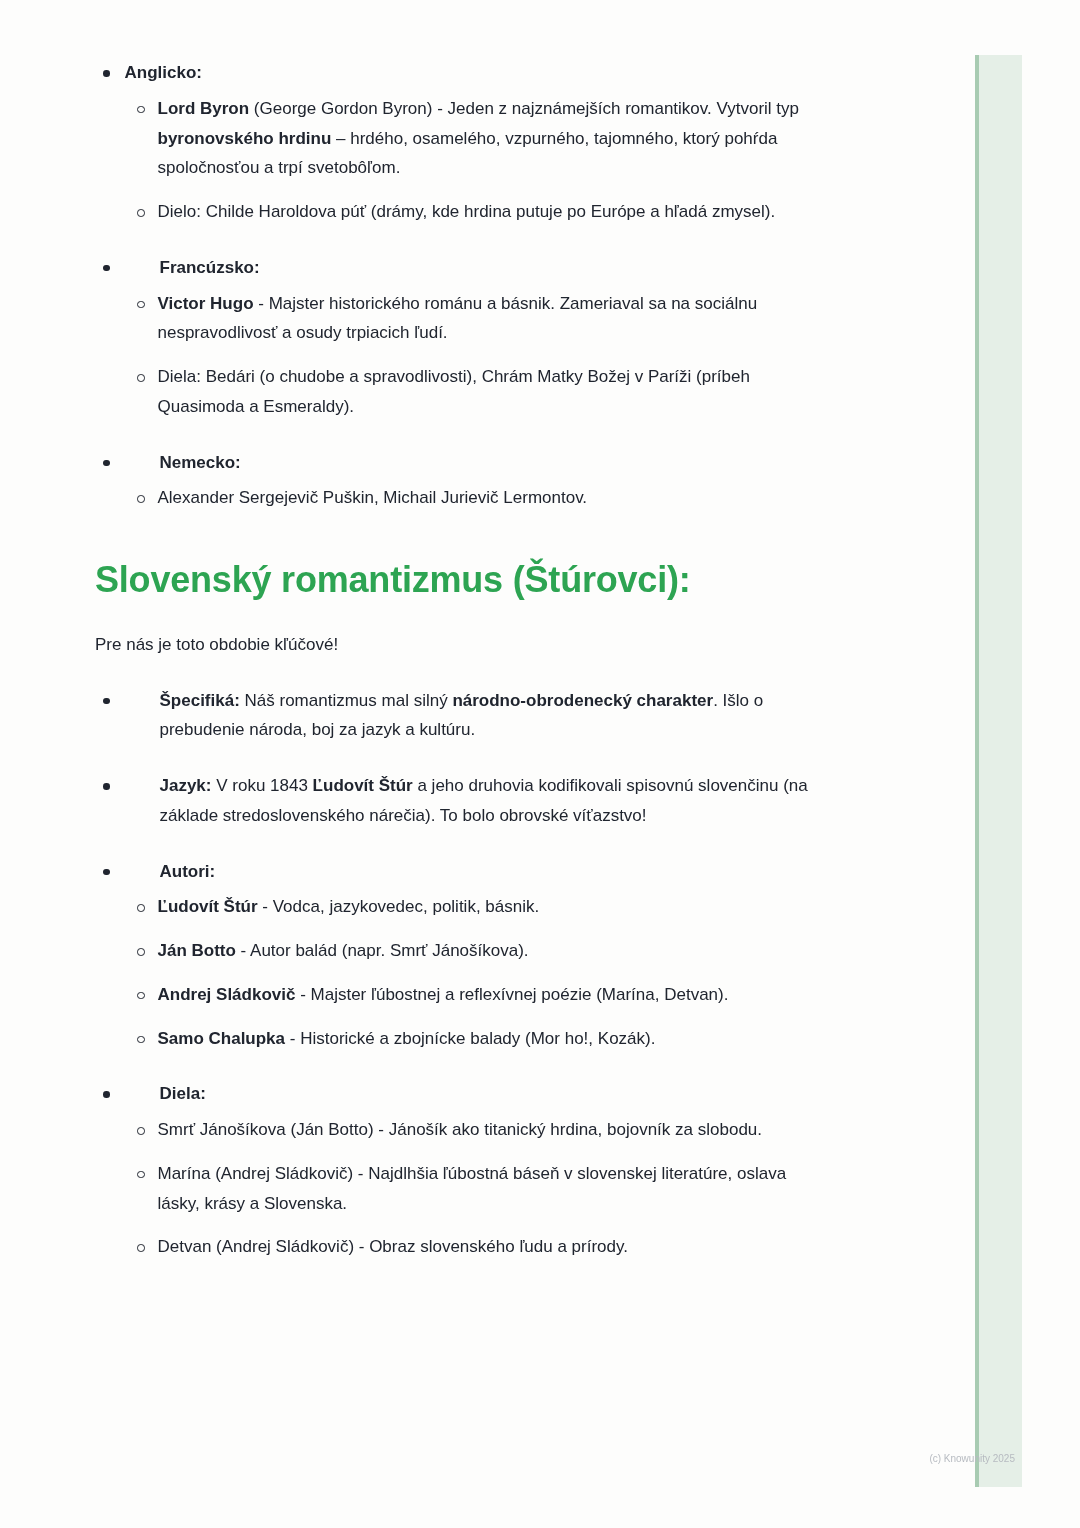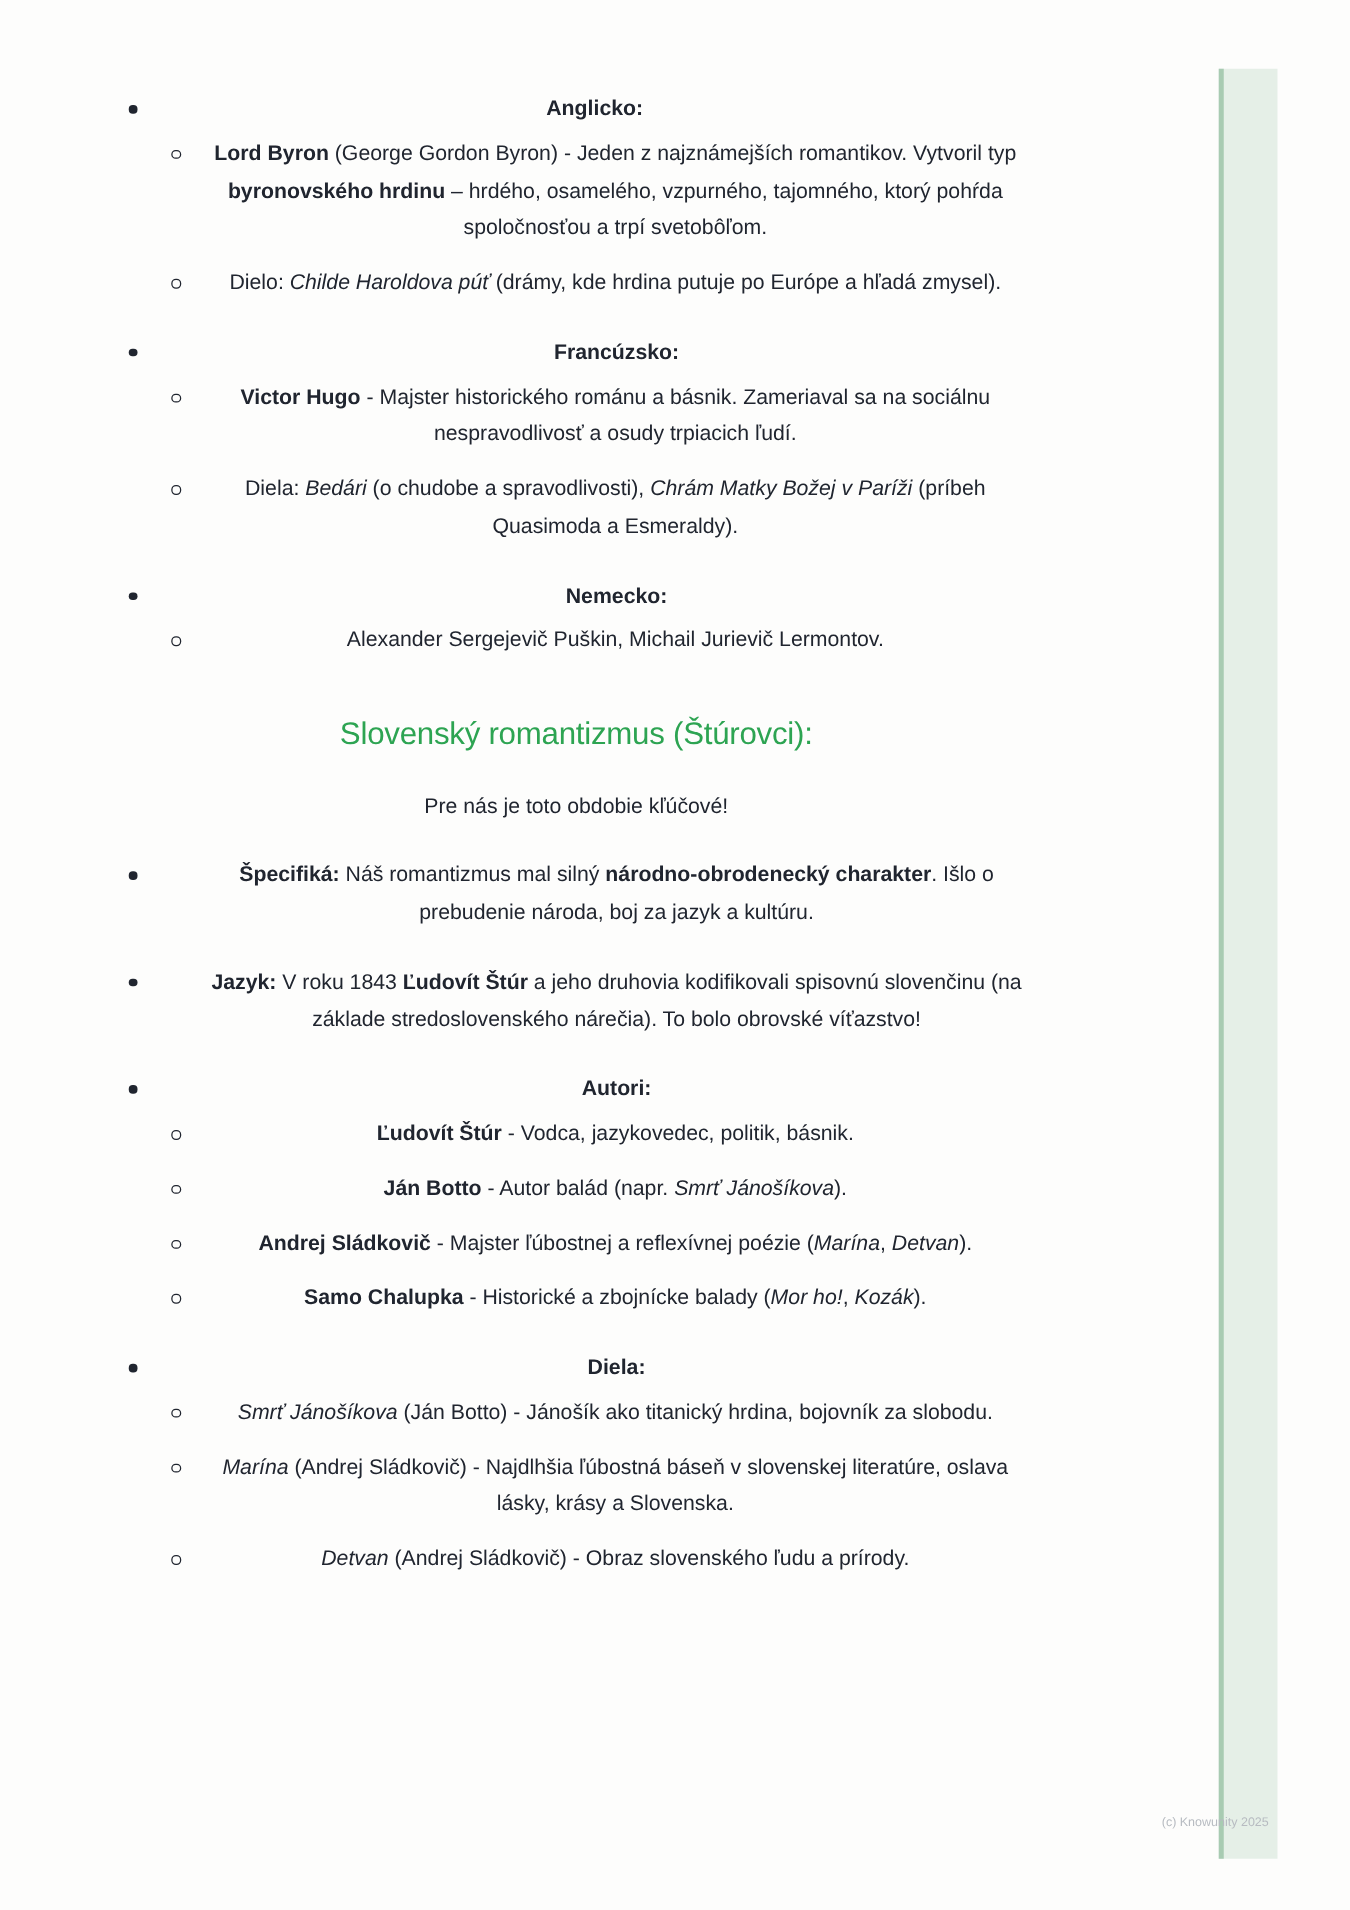--- a/index.html
+++ b/index.html
@@ -13,47 +13,46 @@
   }
   .accent-band {
     position: absolute;
     left: 975px; top: 55px;
     width: 47px; height: 1432px;
     background: var(--band-fill, #e4eee6);
     border-left: 4px solid var(--band-line, #a8cbb2);
   }
   .content {
     position: absolute;
-    left: 95px; top: 72px;
+    left: 95px; top: 58px;
     width: 732px;
     font-size: 17px;
     line-height: 1.75;
-    text-align: center;
   }
   .li { display: flex; align-items: flex-start; }
   .li.l2 { margin-left: 34px; }
   .mt0  { margin-top: 0; }
   .mt6  { margin-top: 6px; }
   .mt14 { margin-top: 14px; }
   .mt26 { margin-top: 26px; gap: 35px; }
   .mt44 { margin-top: 44px; }
   .bullet {
     flex: 0 0 auto;
     width: 6.5px; height: 6.5px;
     border-radius: 50%;
     margin-top: 12px;
   }
   .disc { background: var(--text, #20252f); margin-left: 8px; margin-right: 15px; }
   .circ { border: 1.6px solid var(--text, #20252f); width: 7.5px; height: 7.5px; margin-left: 8px; margin-right: 13px; }
   .txt { flex: 1 1 auto; min-width: 0; }
   .b { font-weight: 700; }
-  .i { font-style: italic; }
+  .i { }
   h2.section-heading {
-    font-size: 25px;
-    font-weight: 400;
+    font-size: 36px;
+    font-weight: 700;
     color: var(--accent, #2da452);
     letter-spacing: -0.2px;
     line-height: 1.3;
   }
   .intro { margin-top: 26px; }
   .watermark {
     position: absolute;
     right: 65px; bottom: 64px;
     font-size: 10px;
     color: var(--wm, #b7bbc1);

